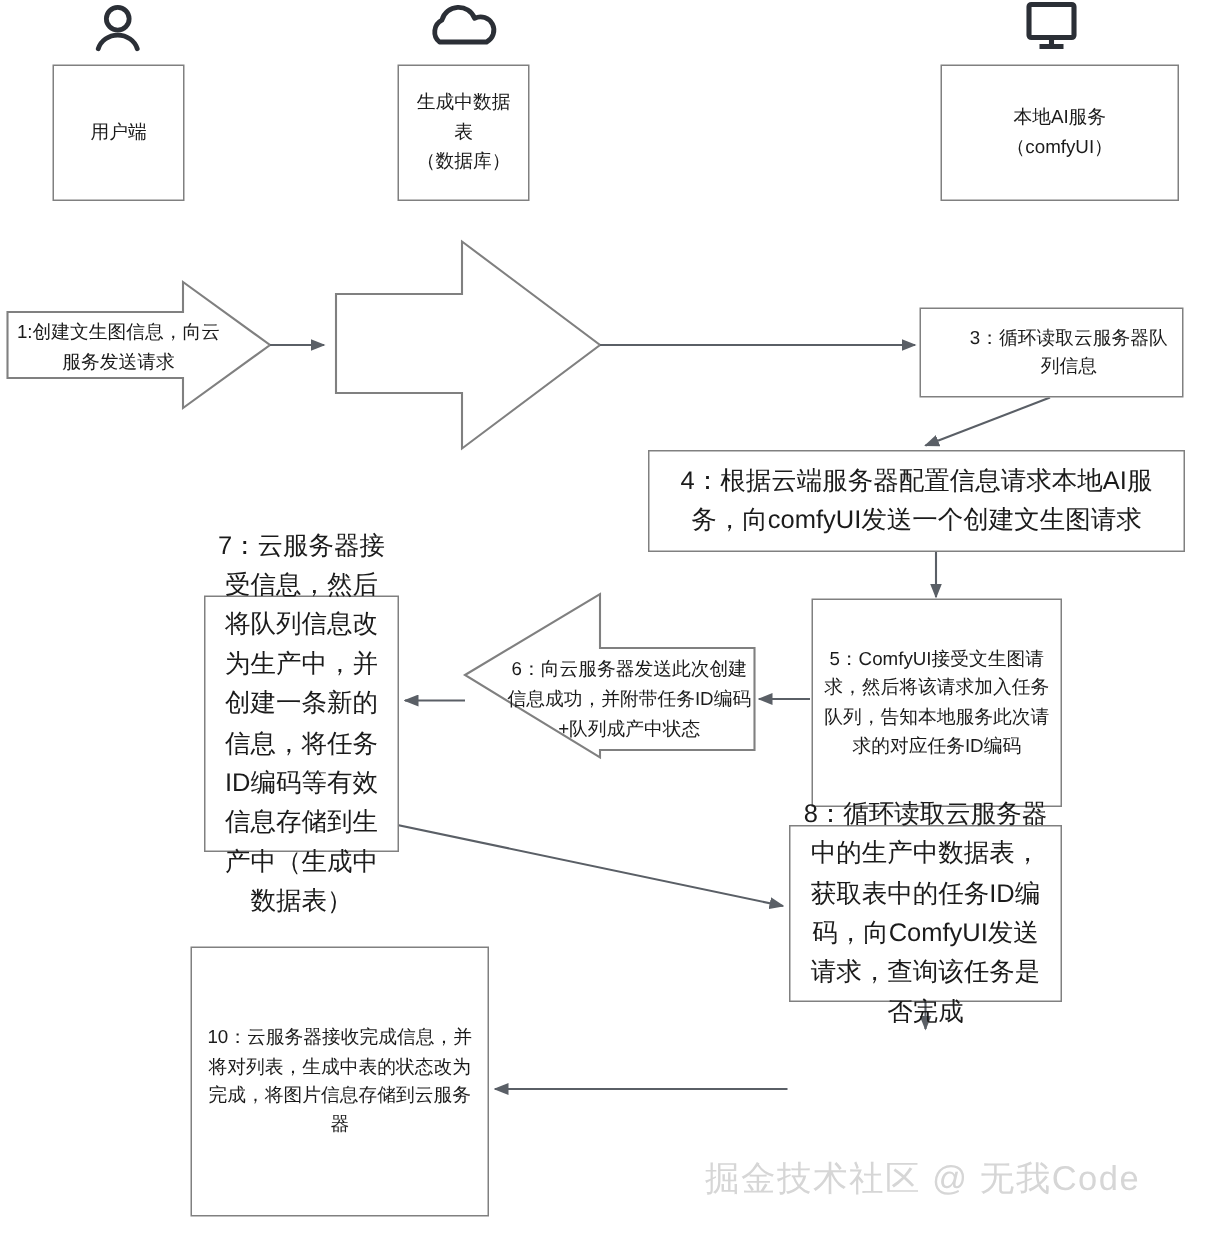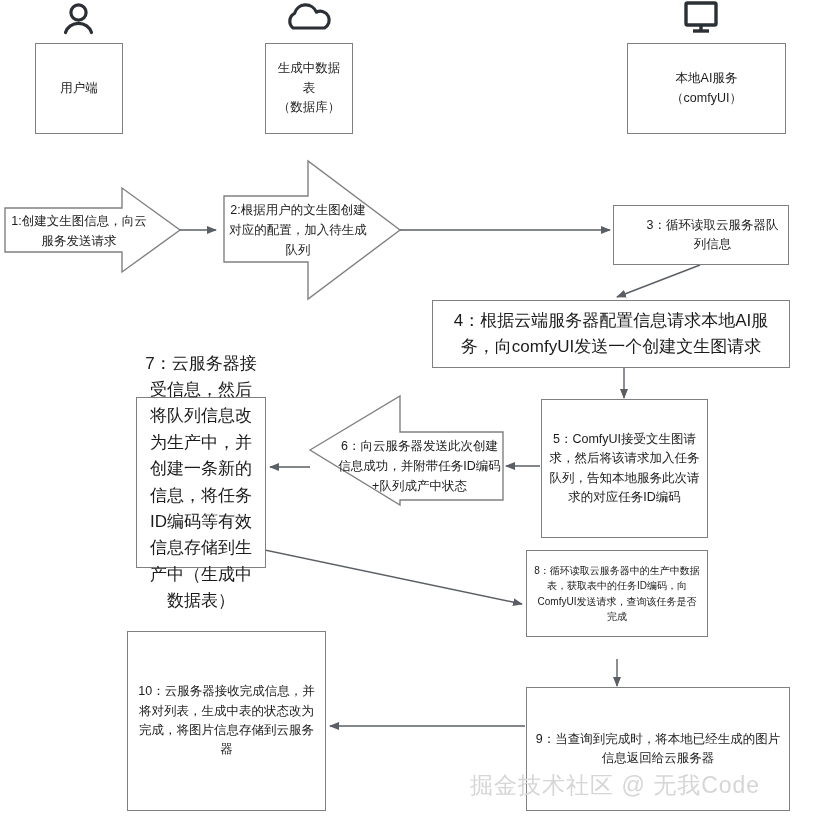--- a/index.html
+++ b/index.html
@@ -113,33 +113,31 @@
   <div class="node" style="left:35px; top:43px; width:88px; height:91px; font-size:12.5px;">用户端</div>
 
   <div class="node" style="left:265px; top:43px; width:88px; height:91px; font-size:12.5px;">生成中数据表
 （数据库）</div>
 
   <div class="node" style="left:627px; top:43px; width:159px; height:91px; font-size:12.5px;">本地AI服务
 （comfyUI）</div>
 
   <div class="arrow-label" style="left:10px; top:206px; width:138px; height:50px; font-size:12.5px;">1:创建文生图信息，向云服务发送请求</div>
 
-  <div class="arrow-label" style="left:226px; top:196px; width:144px; height:68px; font-size:12.5px;">2:根据用户的文生图创建对应的配置，加入待生成队列</div>
 
   <div class="arrow-label" style="left:338px; top:432px; width:163px; height:68px; font-size:12.5px;">6：向云服务器发送此次创建信息成功，并附带任务ID编码+队列成产中状态</div>
 
   <div class="node" style="left:613px; top:205px; width:176px; height:60px; font-size:12.5px;padding-left:29px;">3：循环读取云服务器队列信息</div>
 
   <div class="node" style="left:432px; top:300px; width:358px; height:68px; font-size:17px;">4：根据云端服务器配置信息请求本地AI服务，向comfyUI发送一个创建文生图请求</div>
 
   <div class="node" style="left:541px; top:399px; width:167px; height:139px; font-size:12.5px;">5：ComfyUI接受文生图请求，然后将该请求加入任务队列，告知本地服务此次请求的对应任务ID编码</div>
 
   <div class="node" style="left:136px; top:397px; width:130px; height:171px; font-size:17px;">7：云服务器接受信息，然后将队列信息改为生产中，并创建一条新的信息，将任务ID编码等有效信息存储到生产中（生成中数据表）</div>
 
-  <div class="node" style="left:526px; top:550px; width:182px; height:87px; font-size:10px;">8：循环读取云服务器中的生产中数据表，获取表中的任务ID编码，向ComfyUI发送请求，查询该任务是否完成</div>
+  <div class="node" style="left:526px; top:550px; width:182px; height:118px; font-size:17px;">8：循环读取云服务器中的生产中数据表，获取表中的任务ID编码，向ComfyUI发送请求，查询该任务是否完成</div>
 
-  <div class="node" style="left:526px; top:687px; width:264px; height:124px; font-size:12.5px;">9：当查询到完成时，将本地已经生成的图片信息返回给云服务器</div>
 
   <div class="node" style="left:127px; top:631px; width:199px; height:180px; font-size:12.5px;">10：云服务器接收完成信息，并将对列表，生成中表的状态改为完成，将图片信息存储到云服务器</div>
 
   <div class="watermark" style="left:470px; top:770px;">掘金技术社区 @ 无我Code</div>
 
 </div>
 
 </body></html>

